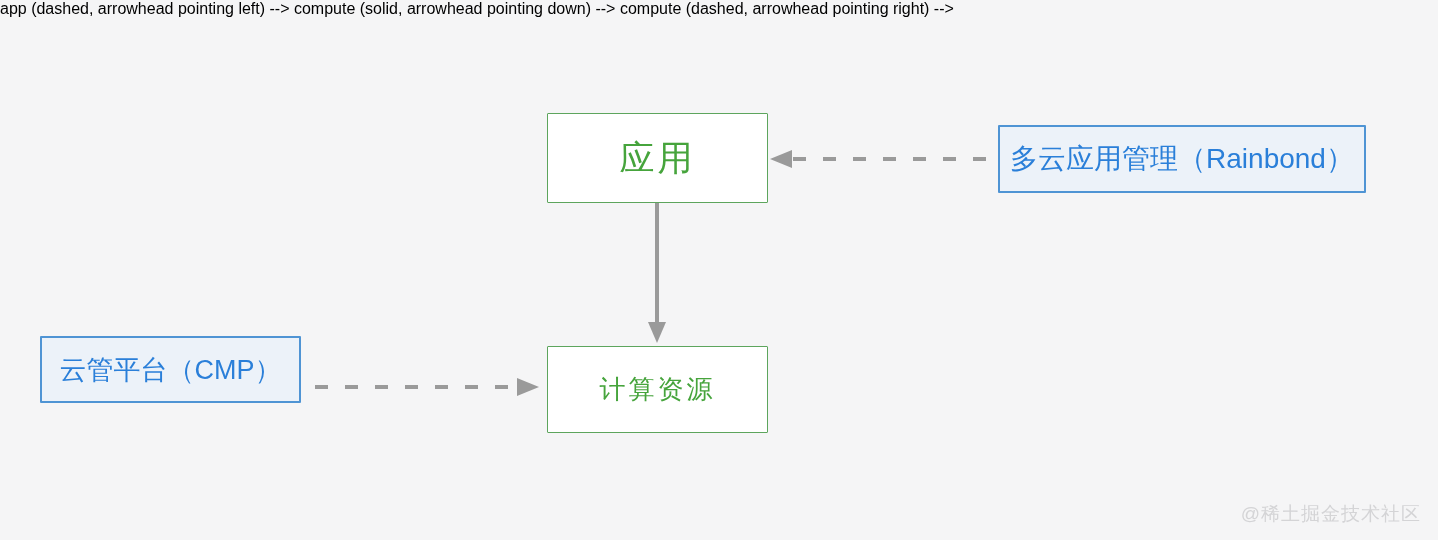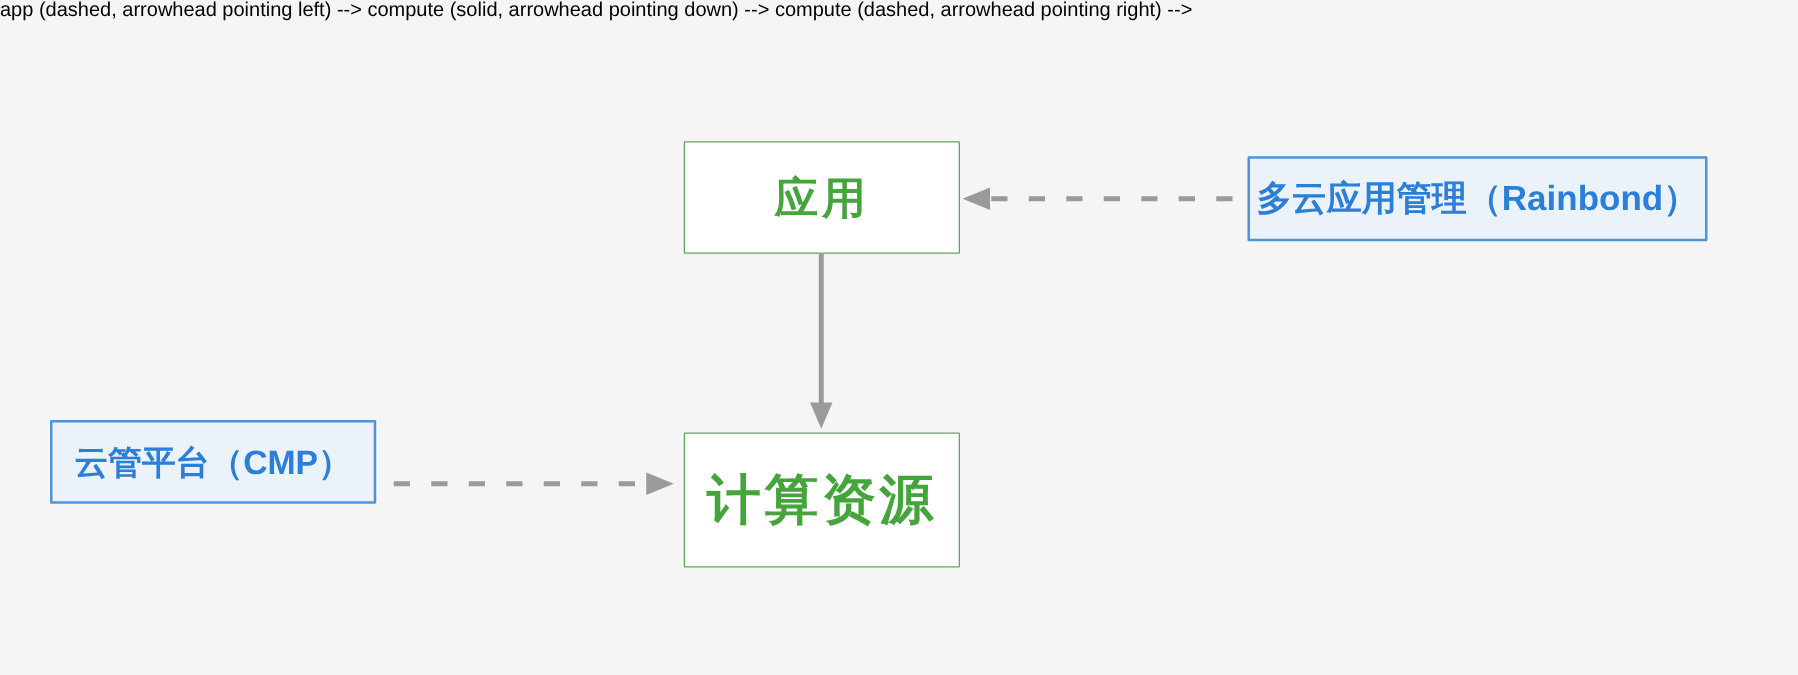--- a/index.html
+++ b/index.html
@@ -24,38 +24,38 @@
   }
   .canvas {
     position: absolute;
     inset: 0;
   }
   .node {
     position: absolute;
     display: flex;
     align-items: center;
     justify-content: center;
-    font-weight: bold;
+    font-weight: normal;
     white-space: nowrap;
     border-radius: 1px;
   }
   .node.green {
     background: #ffffff;
     border: 1px solid var(--green-border);
     color: var(--green-text);
   }
   .node.blue {
     background: var(--blue-fill);
     border: 2px solid var(--blue-border);
     color: var(--blue-text);
   }
   #node-app      { left: 547px; top: 113px; width: 221px; height: 90px; font-size: 35px; letter-spacing: 3px; }
   #node-rainbond { left: 998px; top: 125px; width: 368px; height: 68px; font-size: 28px; }
   #node-cmp      { left: 40px;  top: 336px; width: 261px; height: 67px; font-size: 27px; }
-  #node-compute  { left: 547px; top: 346px; width: 221px; height: 108px; font-size: 43px; letter-spacing: 3px; }
+  #node-compute  { left: 547px; top: 346px; width: 221px; height: 87px; font-size: 26px; letter-spacing: 3px; }
   .edge { position: absolute; }
   #edge-rainbond-app { left: 766px; top: 147px; }
   #edge-app-compute  { left: 645px; top: 203px; }
   #edge-cmp-compute  { left: 313px; top: 375px; }
   .watermark {
     position: absolute;
     right: 17px;
     bottom: 13px;
     color: var(--watermark);
     font-size: 19px;
@@ -88,13 +88,14 @@
     <polygon points="12,140 3,119 21,119" fill="var(--arrow-gray)"></polygon>
   </svg>
 
    compute (dashed, arrowhead pointing right) --&gt;
   <svg class="edge" id="edge-cmp-compute" width="228" height="24" aria-hidden="true">
     <line x1="2" y1="12" x2="202" y2="12" stroke="var(--arrow-gray)" stroke-width="4" stroke-dasharray="13 17"></line>
     <polygon points="226,12 204,3 204,21" fill="var(--arrow-gray)"></polygon>
   </svg>
 
   
+  <div class="watermark">@稀土掘金技术社区</div>
 </div>
 
 </body></html>

